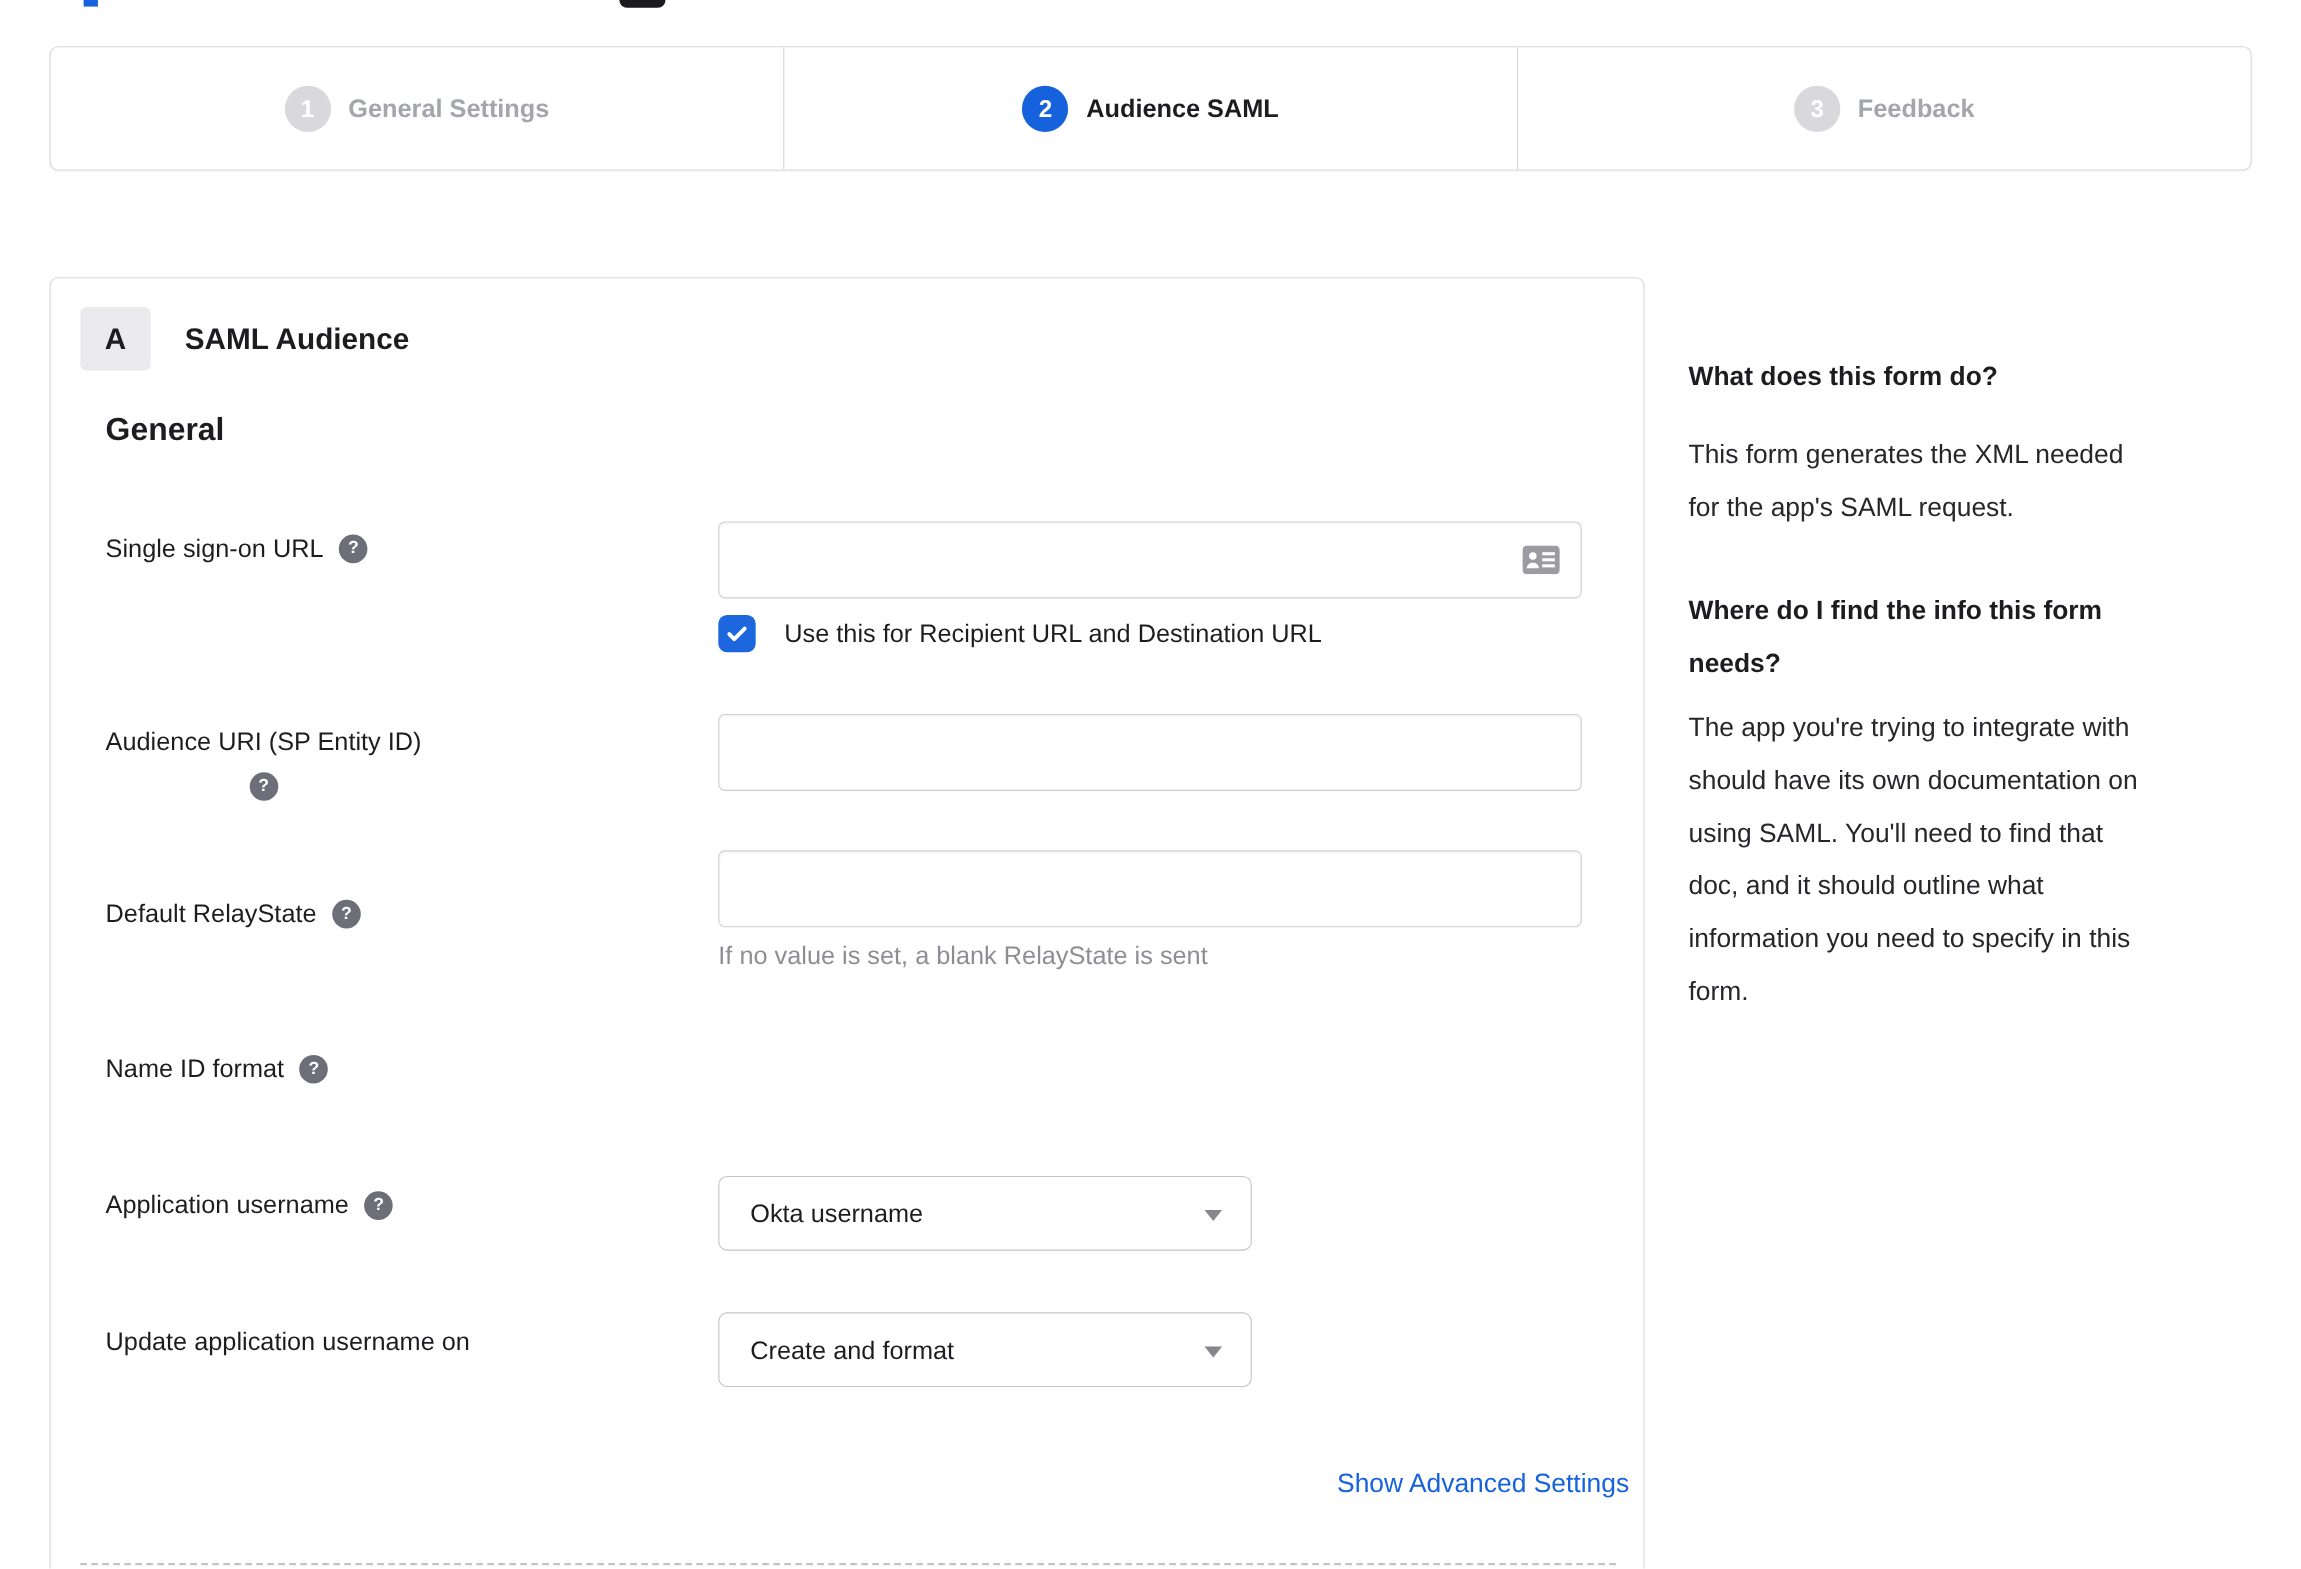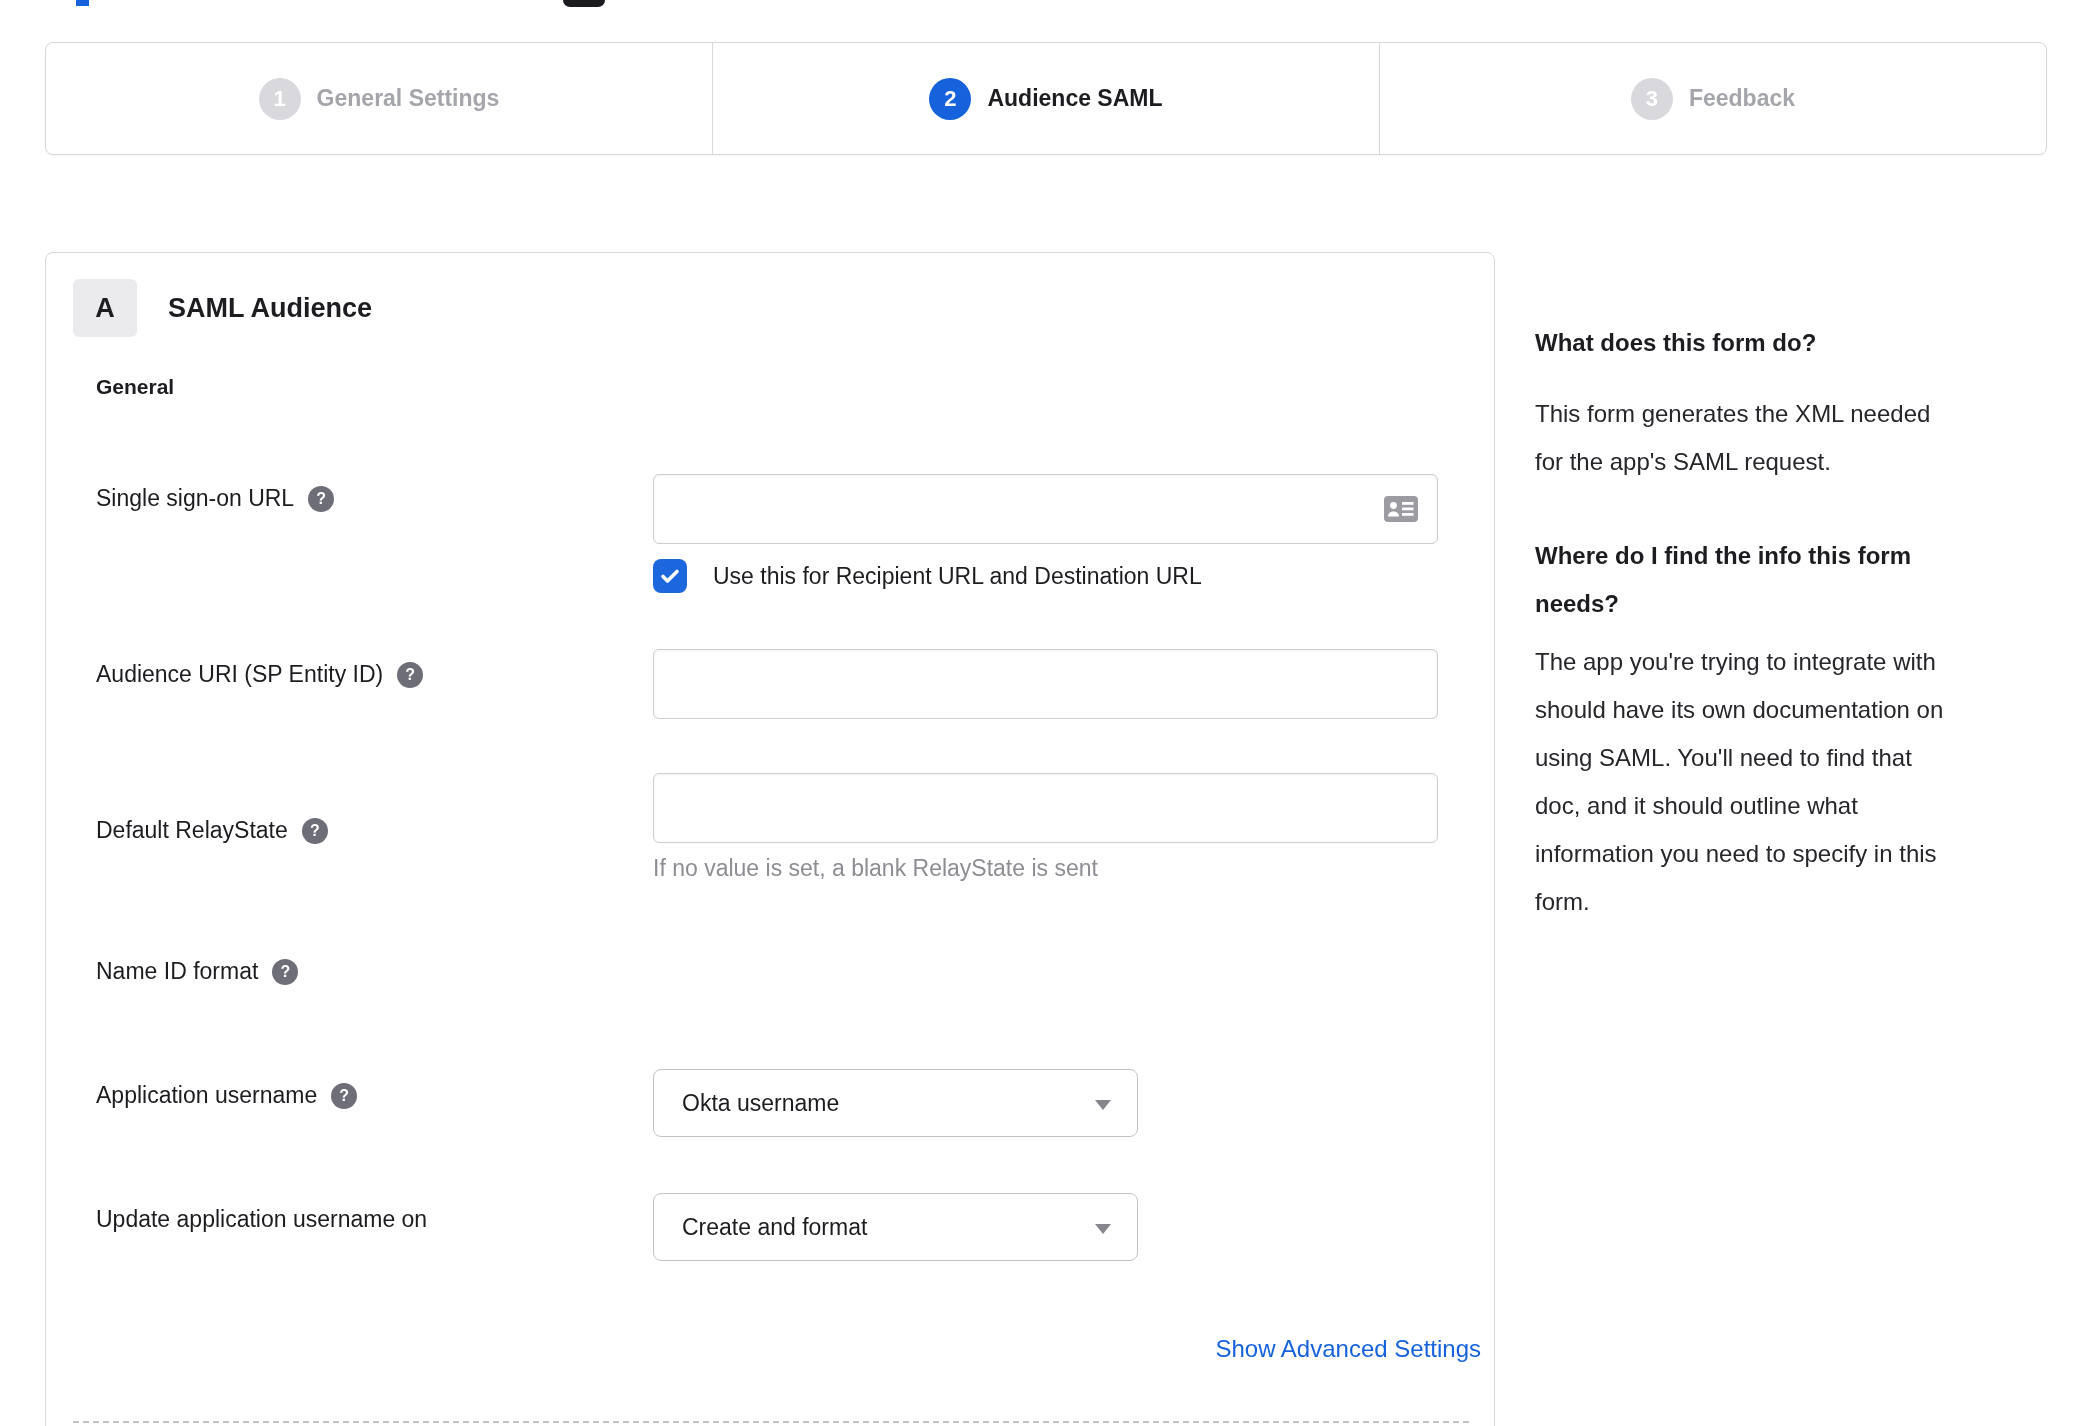--- a/index.html
+++ b/index.html
@@ -37,21 +37,21 @@
     background:#fff; border:1px solid #d7d7dc; border-radius:8px;
   }
   .panel-head { position:absolute; left:27px; top:26px; display:flex; align-items:center; gap:31px; }
   .badge-a {
     width:64px; height:58px; background:#ebebed; border-radius:6px;
     display:flex; align-items:center; justify-content:center;
     font-size:27px; font-weight:bold; color:#1d1d21;
   }
   .panel-title { font-size:27px; font-weight:bold; }
 
-  .group-heading { position:absolute; left:50px; top:122px; font-size:21px; font-weight:bold; }
+  .group-heading { position:absolute; left:50px; top:122px; font-size:29px; font-weight:bold; }
 
   .f-label { position:absolute; left:50px; font-size:23px; color:#1d1d21; display:flex; align-items:center; gap:14px; }
   .help-dot {
     width:26px; height:26px; border-radius:50%; background:#6e6e78; flex:0 0 auto;
     color:#fff; font-size:16px; font-weight:bold; line-height:26px; text-align:center;
     cursor:pointer;
   }
   .t-input {
     position:absolute; left:607px; width:785px; height:70px;
     border:1px solid #cdced3; border-radius:6px; background:#fff;
@@ -145,21 +145,21 @@
   </div>
   <div class="checkbox-row" style="top:306px;">
     <div class="checkbox">
       <svg width="24" height="24" viewBox="0 0 24 24">
         <path d="M5 12.5l4.5 4.5L19 7.5" stroke="#ffffff" stroke-width="3.6" fill="none" stroke-linecap="round" stroke-linejoin="round"></path>
       </svg>
     </div>
     <div class="checkbox-label">Use this for Recipient URL and Destination URL</div>
   </div>
 
-  <div class="f-label" style="top:408px;">
+  <div class="f-label" style="top:408px;flex-direction:column;">
     <span>Audience URI (SP Entity ID)</span>
     <span class="help-dot">?</span>
   </div>
   <input class="t-input" style="top: 396px;" type="text" value="">
 
   <div class="f-label" style="top:532px;margin-top:32px;">
     <span>Default RelayState</span>
     <span class="help-dot">?</span>
   </div>
   <input class="t-input" style="top: 520px;" type="text" value="">

